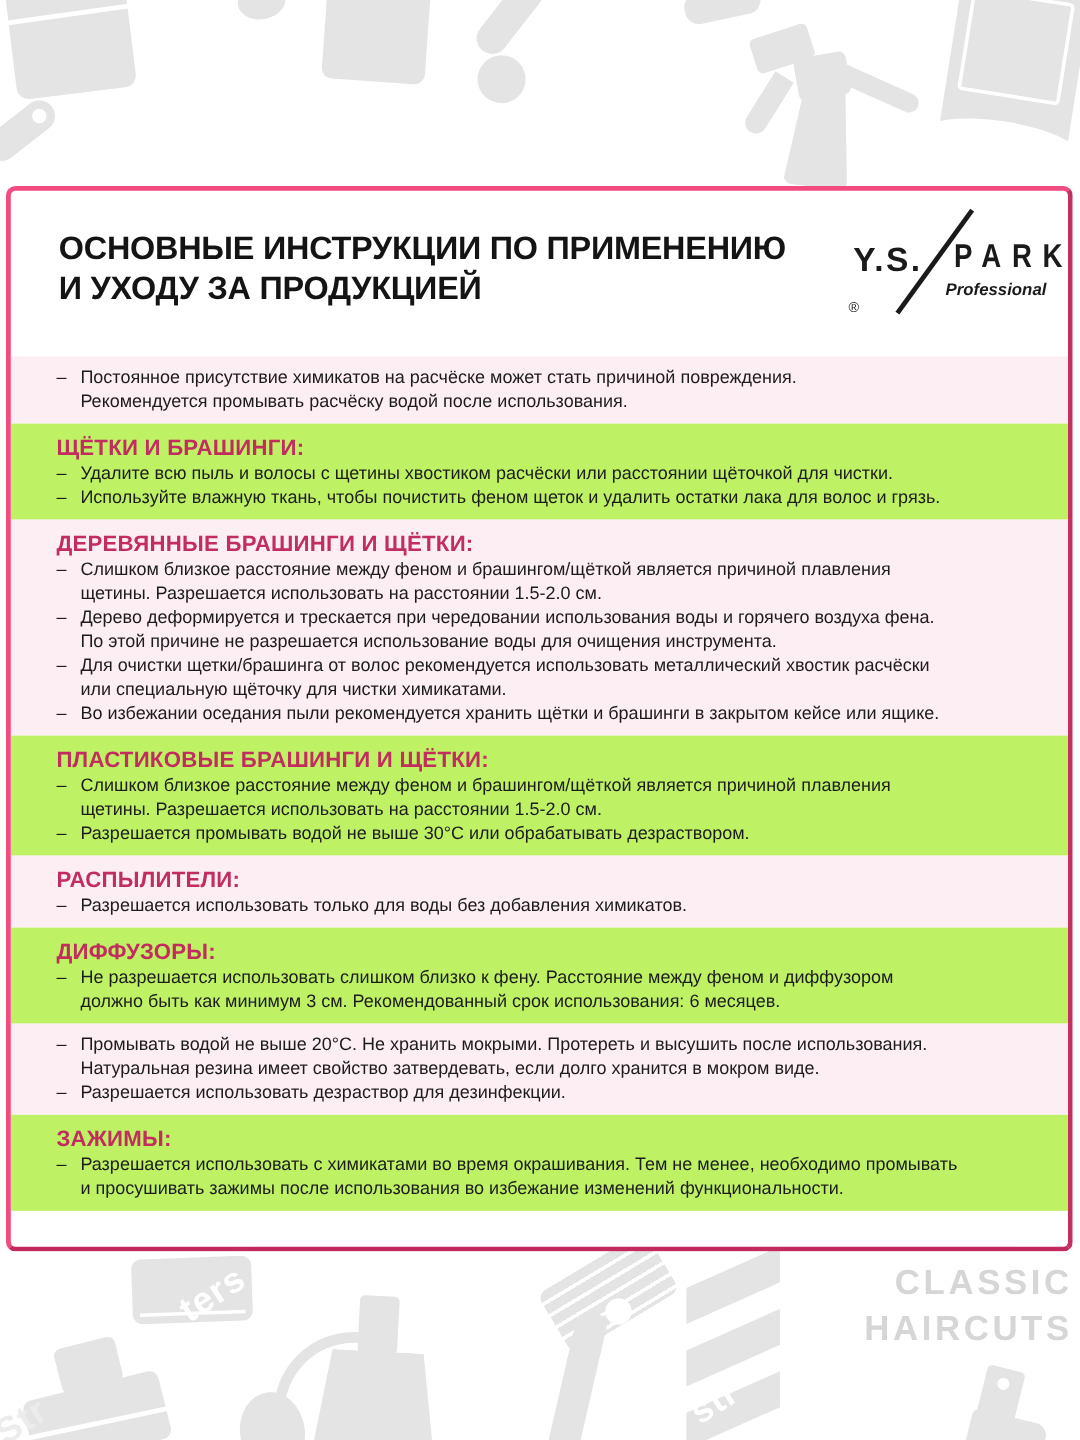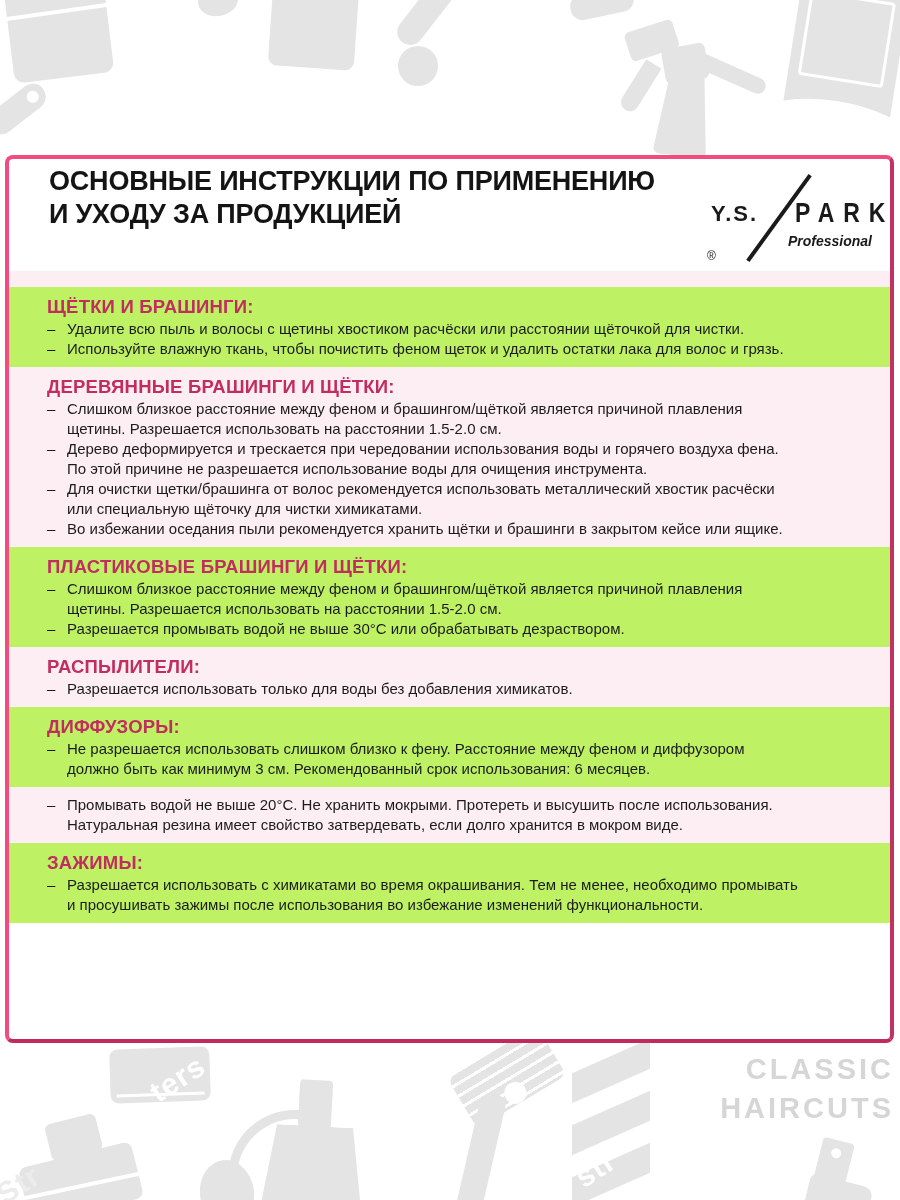--- a/index.html
+++ b/index.html
@@ -77,27 +77,27 @@
     position:absolute;left:690px;top:1050px;width:204px;text-align:right;
     font-weight:700;font-size:29px;letter-spacing:3px;color:#d6d6d6;line-height:1.34;z-index:2;
   }
   
   .card{
     position:absolute;left:5px;top:155px;width:881px;height:880px;
     background:#ffffff;border:4px solid #f14b80;
     border-right-color:#c23261;border-bottom-color:#c22a5c;
     border-radius:8px;overflow:hidden;z-index:3;
   }
-  .card-header{position:relative;height:106px;padding:6px 220px 0 40px;}
+  .card-header{position:relative;height:106px;padding:32px 220px 0 40px;}
   .page-title{
     font-size:27px;font-weight:700;color:#141414;line-height:1.24;
     letter-spacing:-0.2px;white-space:pre-line;
   }
   .logo{position:absolute;right:16px;top:12px;width:185px;height:98px;}
-  .logo .ys{position:absolute;left:22px;top:30px;font-size:22px;font-weight:700;color:#1a1a1a;letter-spacing:2px;}
+  .logo .ys{position:absolute;left:22px;top:30px;font-size:28px;font-weight:700;color:#1a1a1a;letter-spacing:2px;}
   .logo .slash{position:absolute;left:88px;top:-6px;width:4px;height:106px;background:#1a1a1a;transform:rotate(36deg);}
   .logo .park{position:absolute;left:106px;top:26px;font-size:23px;font-weight:700;color:#1a1a1a;
               letter-spacing:9px;display:inline-block;transform:scaleY(1.2);transform-origin:top left;}
   .logo .prof{position:absolute;right:2px;bottom:20px;font-size:14px;font-weight:700;font-style:italic;color:#1a1a1a;}
   .logo .reg{position:absolute;left:18px;bottom:6px;font-size:12px;color:#1a1a1a;}
   
   .band{padding:8px 40px 8px 38px;}
   .band--pink{background:#fdeef3;}
   .band--white{background:#bef264;}
   .sec-heading{
@@ -178,20 +178,22 @@
     <div class="logo">
       <span class="ys">Y.S.</span>
       <span class="slash"></span>
       <span class="park">PARK</span>
       <span class="prof">Professional</span>
       <span class="reg">®</span>
     </div>
   </div>
 
   <div class="band band--pink">
+    <div class="item">Постоянное присутствие химикатов на расчёске может стать причиной повреждения.
+Рекомендуется промывать расчёску водой после использования.</div>
   </div>
 
   <div class="band band--white">
     <h2 class="sec-heading">ЩЁТКИ И БРАШИНГИ:</h2>
     <div class="item">Удалите всю пыль и волосы с щетины хвостиком расчёски или расстоянии щёточкой для чистки.</div>
     <div class="item">Используйте влажную ткань, чтобы почистить феном щеток и удалить остатки лака для волос и грязь.</div>
   </div>
 
   <div class="band band--pink">
     <h2 class="sec-heading">ДЕРЕВЯННЫЕ БРАШИНГИ И ЩЁТКИ:</h2>
@@ -218,20 +220,21 @@
 
   <div class="band band--white">
     <h2 class="sec-heading">ДИФФУЗОРЫ:</h2>
     <div class="item">Не разрешается использовать слишком близко к фену. Расстояние между феном и диффузором
 должно быть как минимум 3 см. Рекомендованный срок использования: 6 месяцев.</div>
   </div>
 
   <div class="band band--pink">
     <div class="item">Промывать водой не выше 20°C. Не хранить мокрыми. Протереть и высушить после использования.
 Натуральная резина имеет свойство затвердевать, если долго хранится в мокром виде.</div>
+    <div class="item">Разрешается использовать дезраствор для дезинфекции.</div>
   </div>
 
   <div class="band band--white">
     <h2 class="sec-heading">ЗАЖИМЫ:</h2>
     <div class="item">Разрешается использовать с химикатами во время окрашивания. Тем не менее, необходимо промывать
 и просушивать зажимы после использования во избежание изменений функциональности.</div>
   </div>
 </div>
 
 </body></html>

